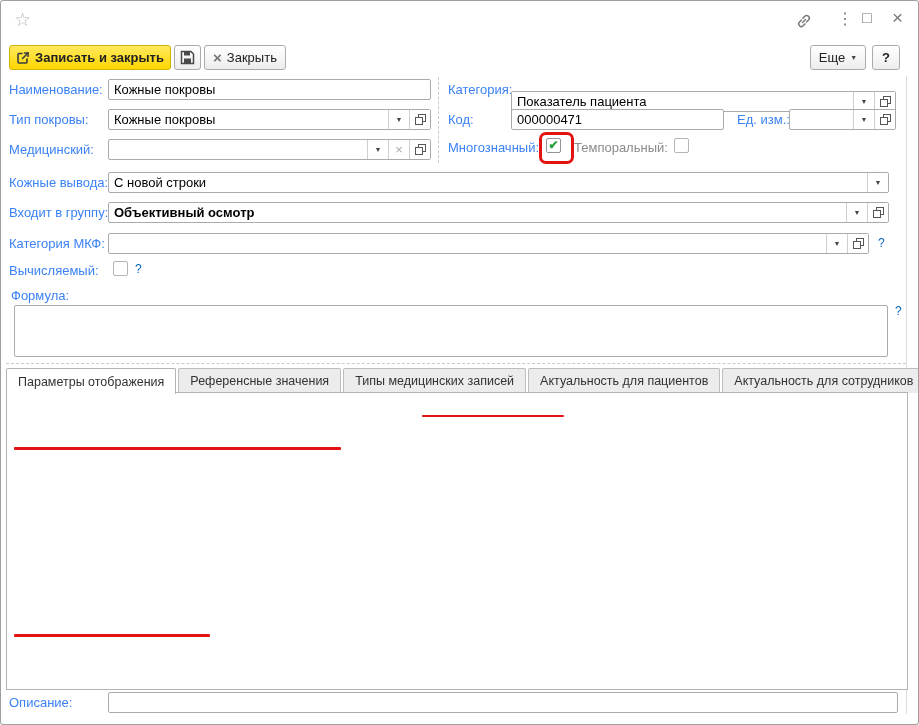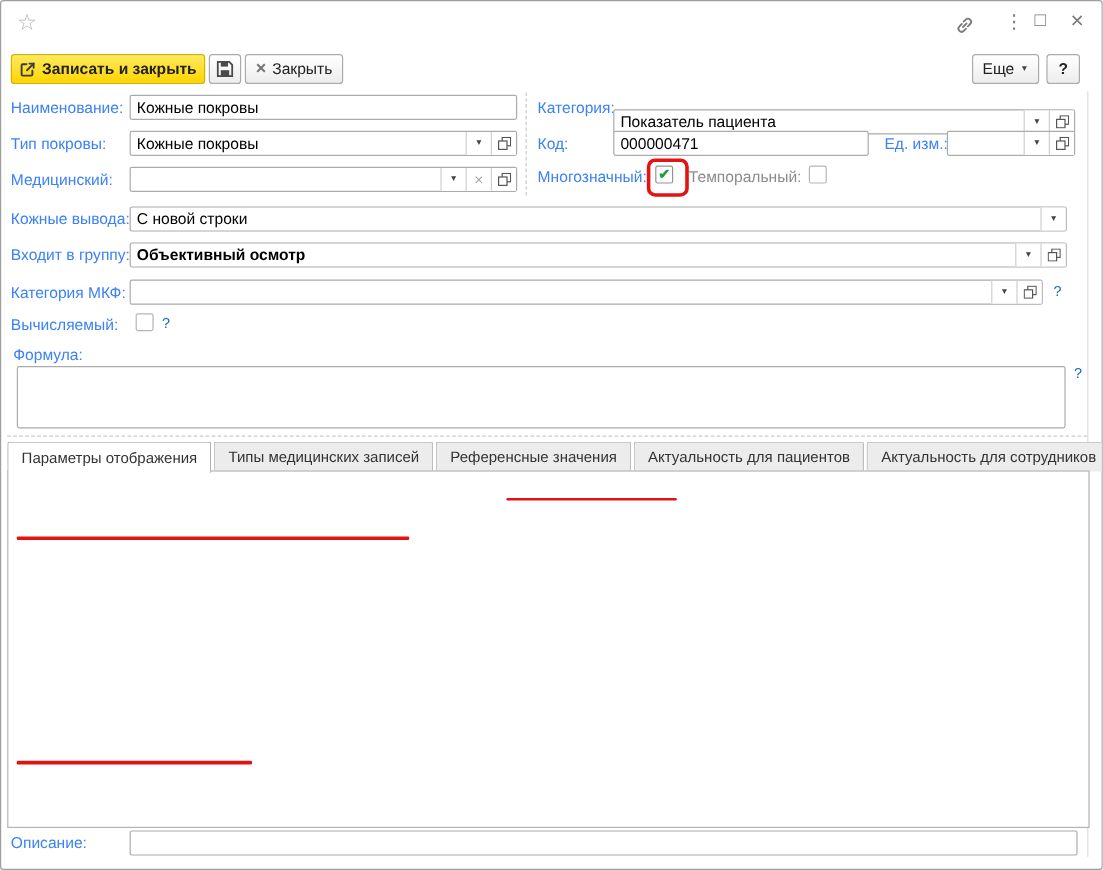--- a/index.html
+++ b/index.html
@@ -197,22 +197,22 @@
   <span class="help" style="left:134px;top:261px;">?</span>
 
   <div class="lbl" style="left:10px;top:287px;">Формула:</div>
   <div class="abs" style="left:13px;top:304px;width:874px;height:52px;border:1px solid #ababab;border-radius:2px;background:#fff;">
     <span class="fval"></span>
   </div>
   <span class="help" style="left:894px;top:303px;">?</span>
 
   <div class="tabs">
     <div class="tab active">Параметры отображения</div>
+    <div class="tab">Референсные значения</div>
     <div class="tab">Типы медицинских записей</div>
-    <div class="tab">Референсные значения</div>
     <div class="tab">Актуальность для пациентов</div>
     <div class="tab">Актуальность для сотрудников</div>
   </div>
   <div class="panel"></div>
 
   <div class="grouphdr" style="left:13px;top:401px;">Оформление</div>
 
   <div class="lbl" style="left:13px;top:426px;">Вид:</div>
   <div class="field" style="left:185px;top:423px;width:228px;">
     <span class="fval">Список значений</span>

